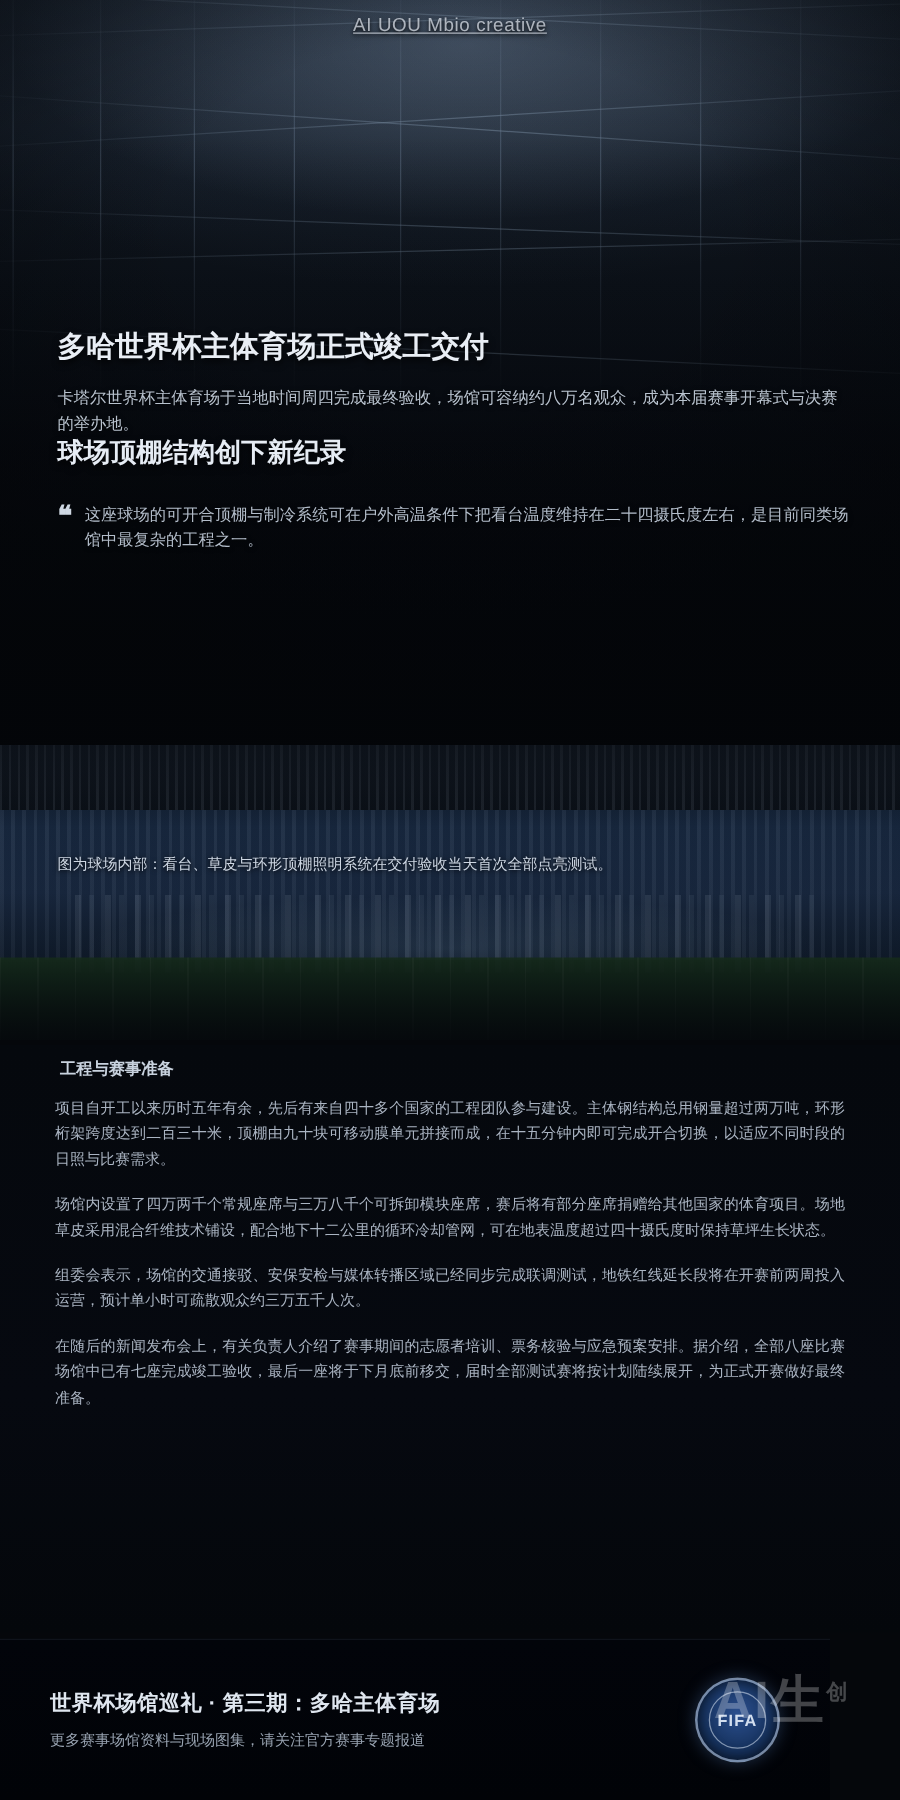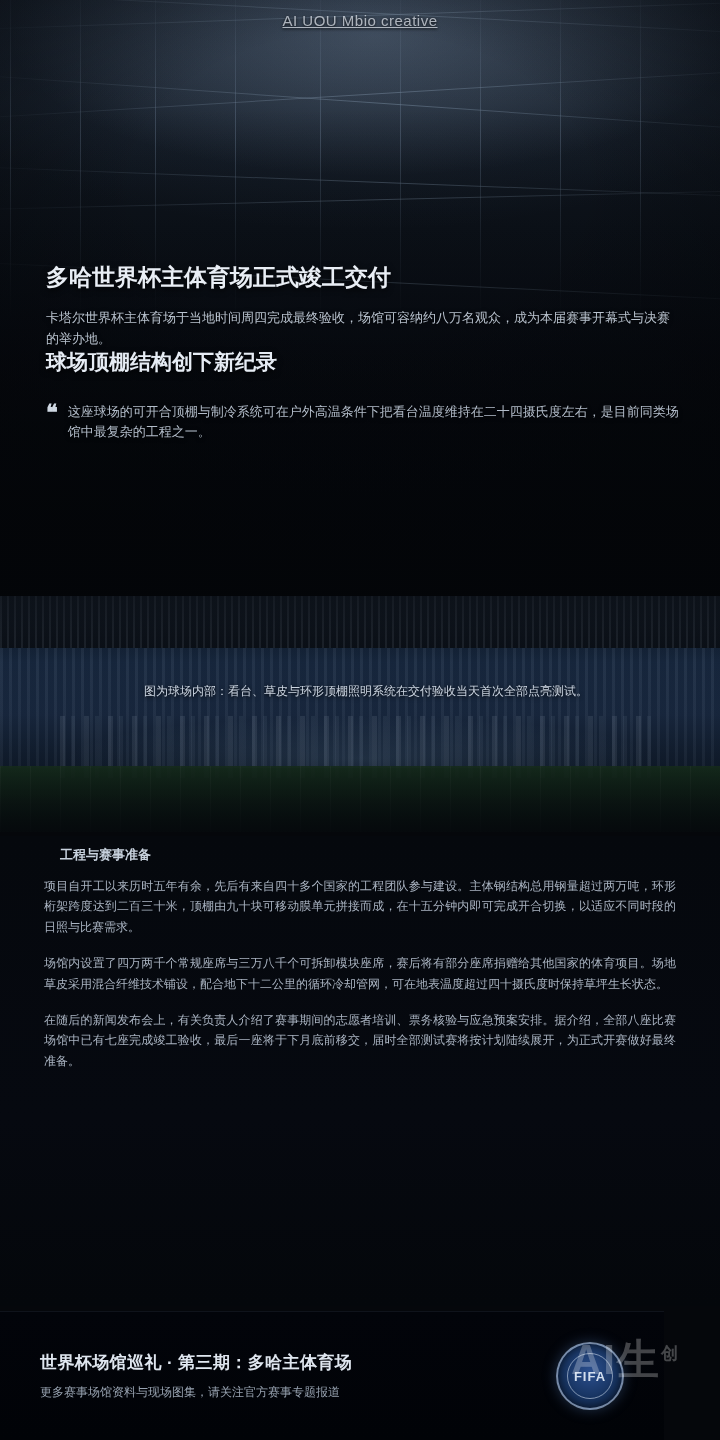--- a/index.html
+++ b/index.html
@@ -148,21 +148,20 @@
   }
 
   
   .photo-band {
     position: absolute;
     left: 0; top: 596px;
     width: 720px; height: 236px;
     overflow: hidden;
     background:
       linear-gradient(180deg, #0a1018 0%, #101a26 22%, #17243a 48%, #0f1c2c 70%, #0a1220 100%);
-    text-align: center;
   }
   .photo-stands-top {
     position: absolute; left: 0; top: 0; width: 720px; height: 58px;
     background:
       repeating-linear-gradient(90deg, rgba(200,215,235,0.10) 0 2px, rgba(0,0,0,0) 2px 7px),
       linear-gradient(180deg, rgba(22,30,42,1) 0%, rgba(10,15,22,1) 100%);
   }
   .photo-bowl {
     position: absolute; left: 0; top: 52px; width: 720px; height: 120px;
     background:
@@ -213,21 +212,21 @@
     background: linear-gradient(180deg, #05080d 0%, #060910 60%, #04070b 100%);
   }
   .body-inner {
     padding: 10px 44px 0 44px;
   }
   .section-title {
     font-size: 13px;
     font-weight: bold;
     color: #c8d2de;
     filter: blur(0.55px);
-    margin: 0 0 12px 16px;
+    margin: 0 0 12px 4px;
   }
   .para {
     font-size: 12px;
     line-height: 1.70;
     color: #aab4c2;
     filter: blur(0.55px);
     margin: 0 0 16px 0;
     text-align: justify;
   }
 
@@ -358,20 +357,21 @@
     <div class="photo-pitch"></div>
     <div class="photo-fade"></div>
     <div class="photo-overlay-text">图为球场内部：看台、草皮与环形顶棚照明系统在交付验收当天首次全部点亮测试。</div>
   </div>
 
   <div class="body-wrap">
     <div class="body-inner">
       <div class="section-title">工程与赛事准备</div>
       <p class="para">项目自开工以来历时五年有余，先后有来自四十多个国家的工程团队参与建设。主体钢结构总用钢量超过两万吨，环形桁架跨度达到二百三十米，顶棚由九十块可移动膜单元拼接而成，在十五分钟内即可完成开合切换，以适应不同时段的日照与比赛需求。</p>
       <p class="para">场馆内设置了四万两千个常规座席与三万八千个可拆卸模块座席，赛后将有部分座席捐赠给其他国家的体育项目。场地草皮采用混合纤维技术铺设，配合地下十二公里的循环冷却管网，可在地表温度超过四十摄氏度时保持草坪生长状态。</p>
+      <p class="para">组委会表示，场馆的交通接驳、安保安检与媒体转播区域已经同步完成联调测试，地铁红线延长段将在开赛前两周投入运营，预计单小时可疏散观众约三万五千人次。</p>
       <p class="para">在随后的新闻发布会上，有关负责人介绍了赛事期间的志愿者培训、票务核验与应急预案安排。据介绍，全部八座比赛场馆中已有七座完成竣工验收，最后一座将于下月底前移交，届时全部测试赛将按计划陆续展开，为正式开赛做好最终准备。</p>
     </div>
   </div>
 
   <div class="footer">
     <div class="footer-inner">
       <div class="footer-text">
         <div class="footer-title">世界杯场馆巡礼 · 第三期：多哈主体育场</div>
         <div class="footer-sub">更多赛事场馆资料与现场图集，请关注官方赛事专题报道</div>
       </div>

